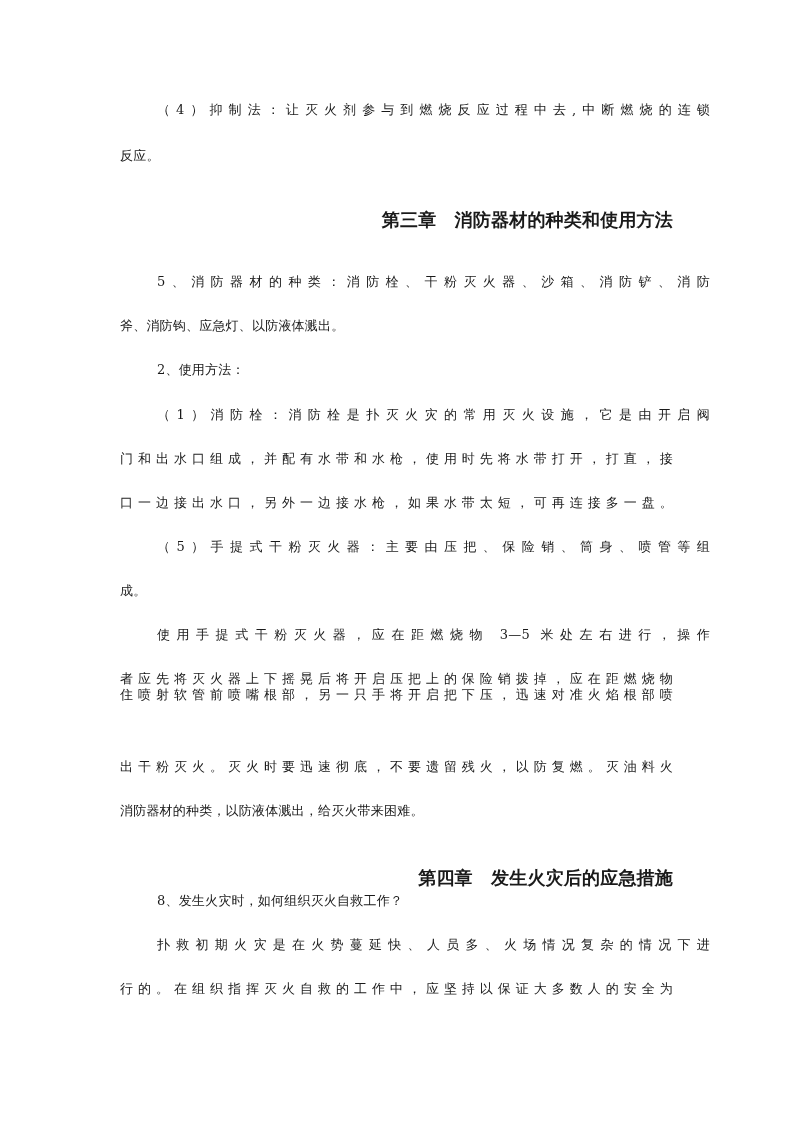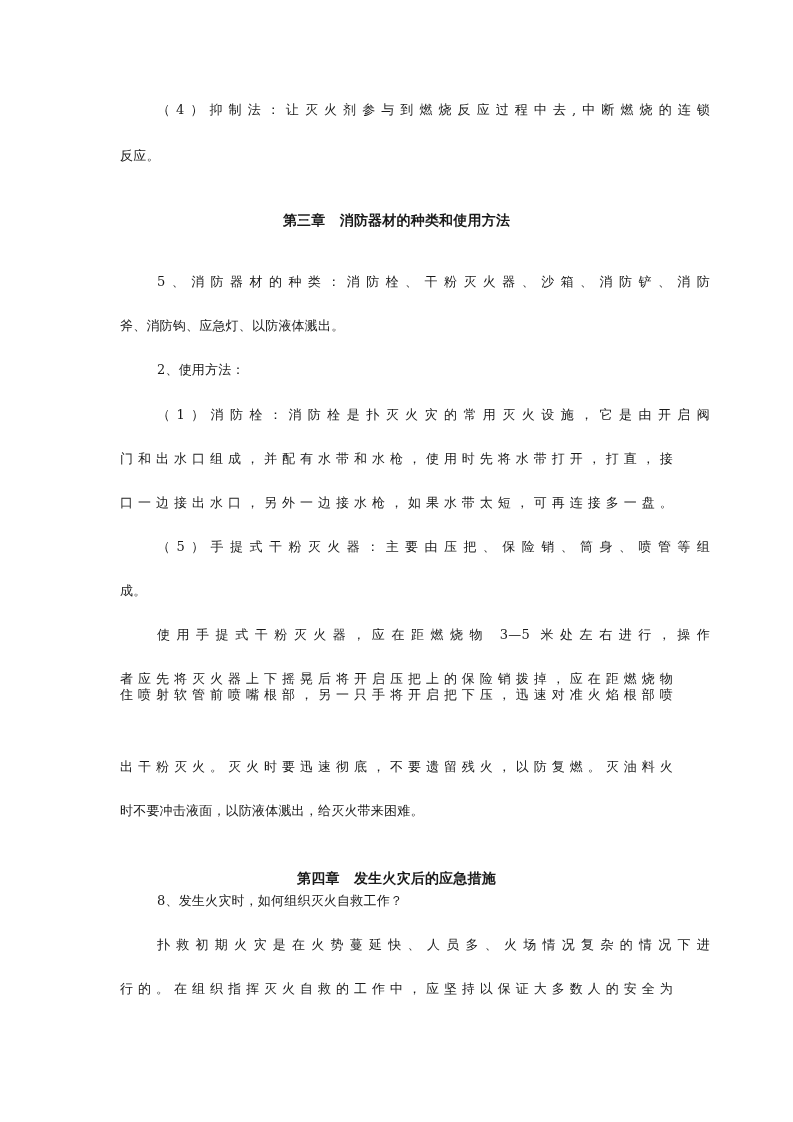--- a/index.html
+++ b/index.html
@@ -3,40 +3,40 @@
 <meta charset="utf-8">
 <style>
   html, body { margin: 0; padding: 0; background: #ffffff; }
   body { width: 793px; height: 1122px; position: relative; overflow: hidden;
          font-family: "DejaVu Serif", "Liberation Serif", serif; color: #1a1a1a; }
   .page { position: absolute; left: 120px; top: 98px; width: 553px; }
   .line { position: absolute; left: 0; width: 553px; font-size: 13px; line-height: 24px;
           white-space: nowrap; letter-spacing: 0.2px; }
   .indent { padding-left: 37px; }
   .justify { text-align: justify; text-align-last: justify; }
-  .heading { text-align: center; font-family: "DejaVu Sans", "Liberation Sans", sans-serif;
-             font-weight: bold; font-size: 14px; }
+  .heading { text-align: right; font-family: "DejaVu Sans", "Liberation Sans", sans-serif;
+             font-weight: bold; font-size: 18px; }
 </style>
 </head>
 <body>
 
 <div class="page">
   <div class="line indent justify" style="top:0px">（4）抑制法：让灭火剂参与到燃烧反应过程中去,中断燃烧的连锁</div>
   <div class="line" style="top:46px">反应。</div>
   <div class="line heading" style="top:110px">第三章　消防器材的种类和使用方法</div>
   <div class="line indent justify" style="top:172px">5、消防器材的种类：消防栓、干粉灭火器、沙箱、消防铲、消防</div>
   <div class="line" style="top:216px">斧、消防钩、应急灯、以防液体溅出。</div>
   <div class="line indent" style="top:260px">2、使用方法：</div>
   <div class="line indent justify" style="top:305px">（1）消防栓：消防栓是扑灭火灾的常用灭火设施，它是由开启阀</div>
   <div class="line justify" style="top:349px">门和出水口组成，并配有水带和水枪，使用时先将水带打开，打直，接</div>
   <div class="line justify" style="top:393px">口一边接出水口，另外一边接水枪，如果水带太短，可再连接多一盘。</div>
   <div class="line indent justify" style="top:437px">（5）手提式干粉灭火器：主要由压把、保险销、筒身、喷管等组</div>
   <div class="line" style="top:481px">成。</div>
   <div class="line indent justify" style="top:525px">使用手提式干粉灭火器，应在距燃烧物 3—5 米处左右进行，操作</div>
   <div class="line justify" style="top:569px">者应先将灭火器上下摇晃后将开启压把上的保险销拨掉，应在距燃烧物</div>
   <div class="line justify" style="top:585px">住喷射软管前喷嘴根部，另一只手将开启把下压，迅速对准火焰根部喷</div>
   <div class="line justify" style="top:657px">出干粉灭火。灭火时要迅速彻底，不要遗留残火，以防复燃。灭油料火</div>
-  <div class="line" style="top:701px">时不要冲击液面，以防液体溅出，给灭火带来困难。</div>
+  <div class="line" style="top:701px">消防器材的种类，以防液体溅出，给灭火带来困难。</div>
   <div class="line heading" style="top:768px">第四章　发生火灾后的应急措施</div>
   <div class="line indent" style="top:791px">8、发生火灾时，如何组织灭火自救工作？</div>
   <div class="line indent justify" style="top:835px">扑救初期火灾是在火势蔓延快、人员多、火场情况复杂的情况下进</div>
   <div class="line justify" style="top:879px">行的。在组织指挥灭火自救的工作中，应坚持以保证大多数人的安全为</div>
 </div>
 
 </body></html>

